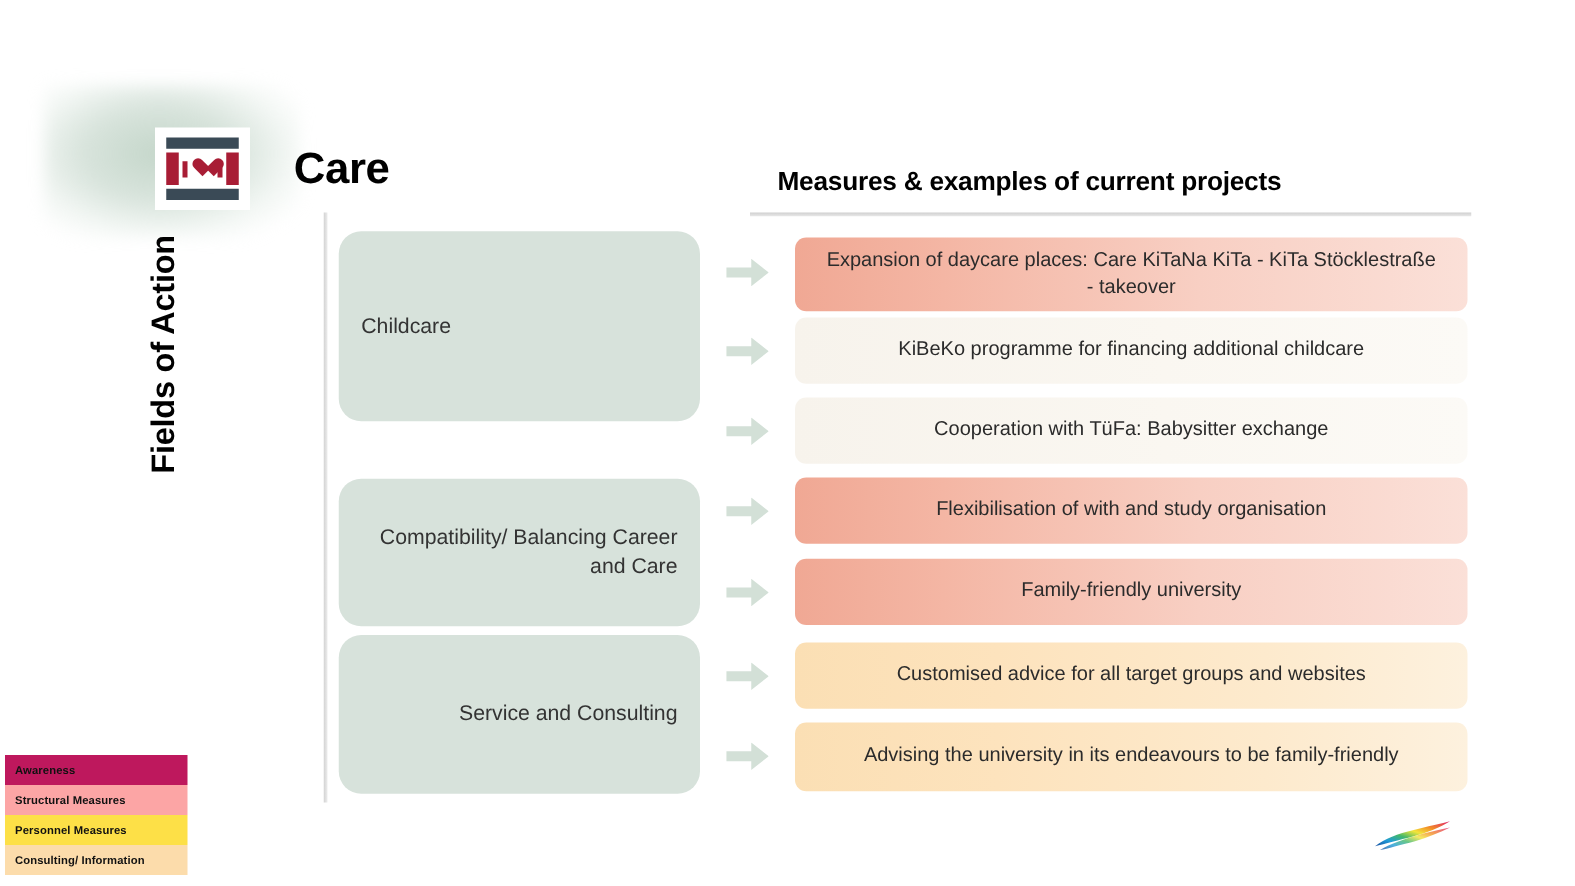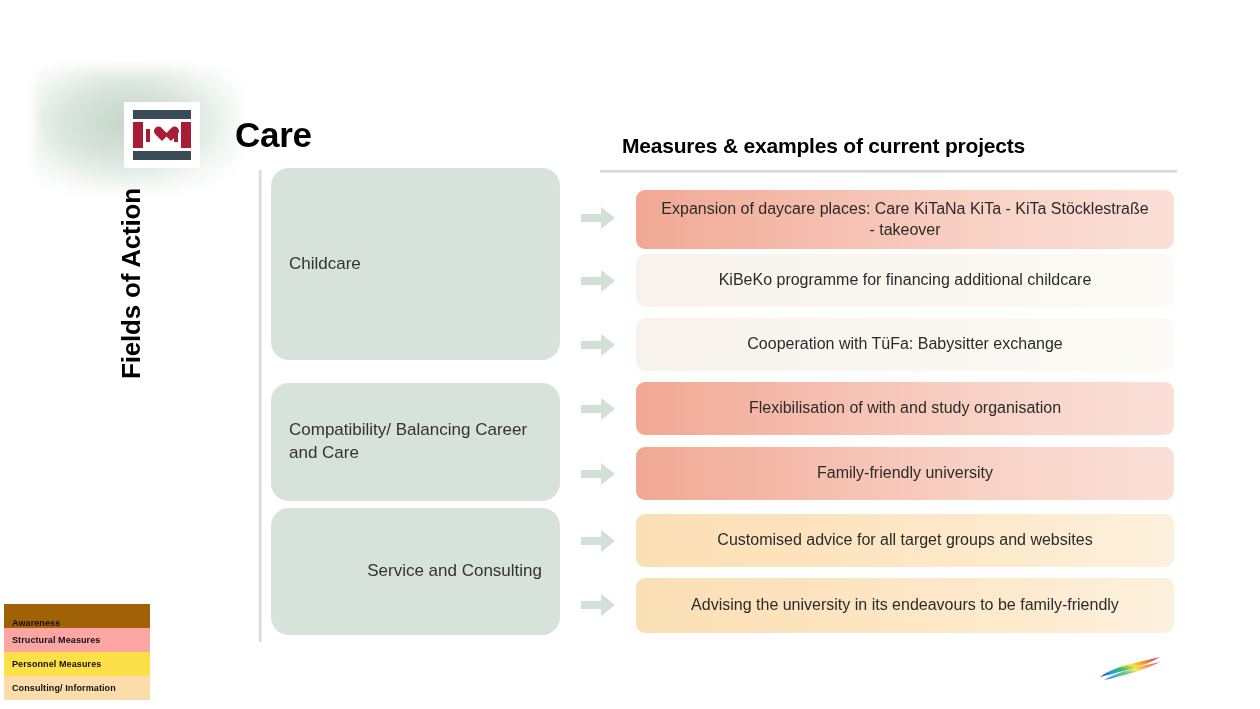--- a/index.html
+++ b/index.html
@@ -134,22 +134,22 @@
     background: #d7e2db;
     border-radius: 18px;
     display: flex;
     align-items: center;
     box-sizing: border-box;
     padding: 0 18px;
     font-size: 17px;
     color: #333333;
     line-height: 1.35;
   }
-  #field-0 { top: 168px; height: 192px; }
-  #field-1 { top: 383px; height: 118px; }
+  #field-0 { top: 185px; height: 152px; }
+  #field-1 { top: 383px; height: 118px; text-align: right; }
   #field-2 { top: 508px; height: 127px; justify-content: flex-end; }
 
   
   .arrow {
     position: absolute;
     left: 581px;
     width: 34px;
     height: 22px;
     pointer-events: none;
   }
@@ -188,21 +188,21 @@
     height: 24px;
     display: flex;
     align-items: center;
     padding-left: 8px;
     box-sizing: border-box;
     font-size: 9px;
     font-weight: bold;
     color: #111;
     letter-spacing: 0.1px;
   }
-  .lg-awareness  { background: #a16207; align-items: flex-end; }
+  .lg-awareness  { background: #be185d; }
   .lg-structural { background: #fca5a5; }
   .lg-personnel  { background: #fde047; }
   .lg-consulting { background: #fcdcab; }
 
   
   .logo {
     position: absolute;
     left: 1098px;
     top: 655px;
     width: 64px;

